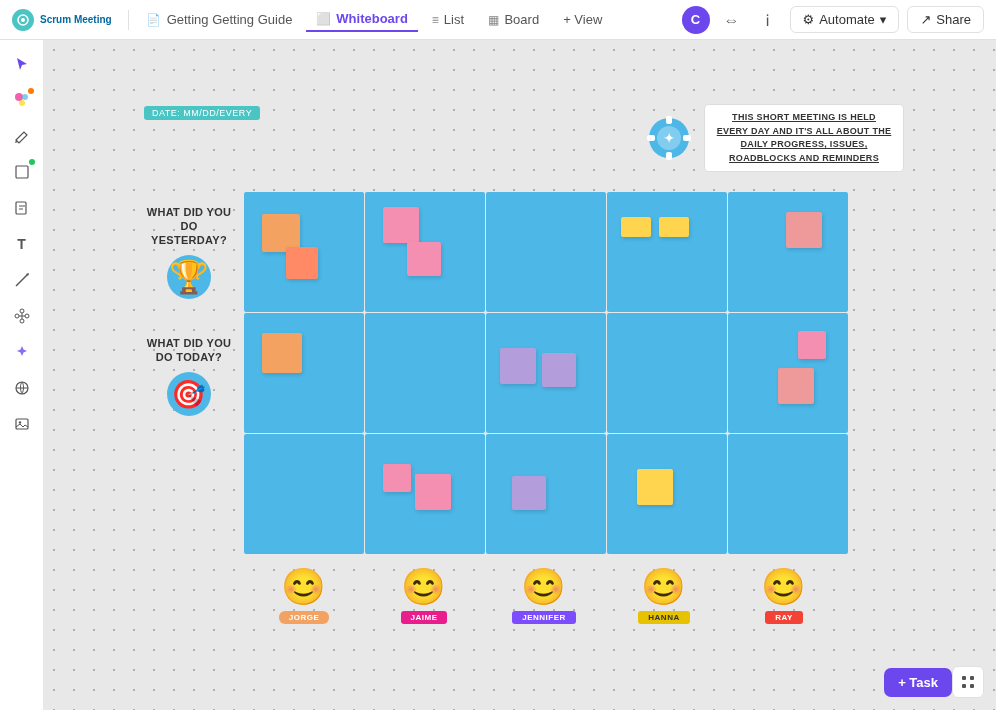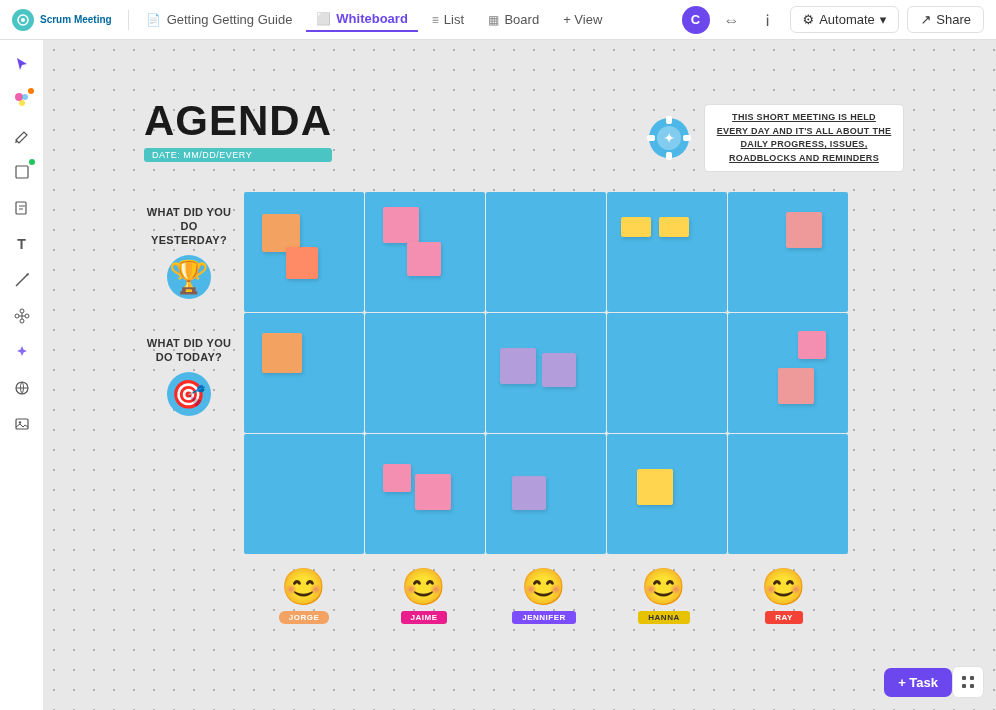--- a/index.html
+++ b/index.html
@@ -322,21 +322,20 @@
         <path d="M2 11l4-3 3 3 2-2 3 2" stroke="#555" stroke-width="1"></path>
       </svg>
     </div>
   </div>
 
   <div class="canvas">
     <div class="wb-content">
 
       <div class="wb-header">
         <div>
-          <div class="agenda-title">AGENDA</div>
           <div class="date-chip">DATE: MM/DD/EVERY</div>
         </div>
         <div class="description-box">
 
           <svg class="gear-sticker" viewBox="0 0 50 50" fill="none">
             <circle cx="25" cy="25" r="20" fill="#4db8e8"></circle>
             <circle cx="25" cy="25" r="12" fill="#fff" opacity="0.3"></circle>
 
             <g fill="#fff">
               <rect x="22" y="3" width="6" height="8" rx="2"></rect>

